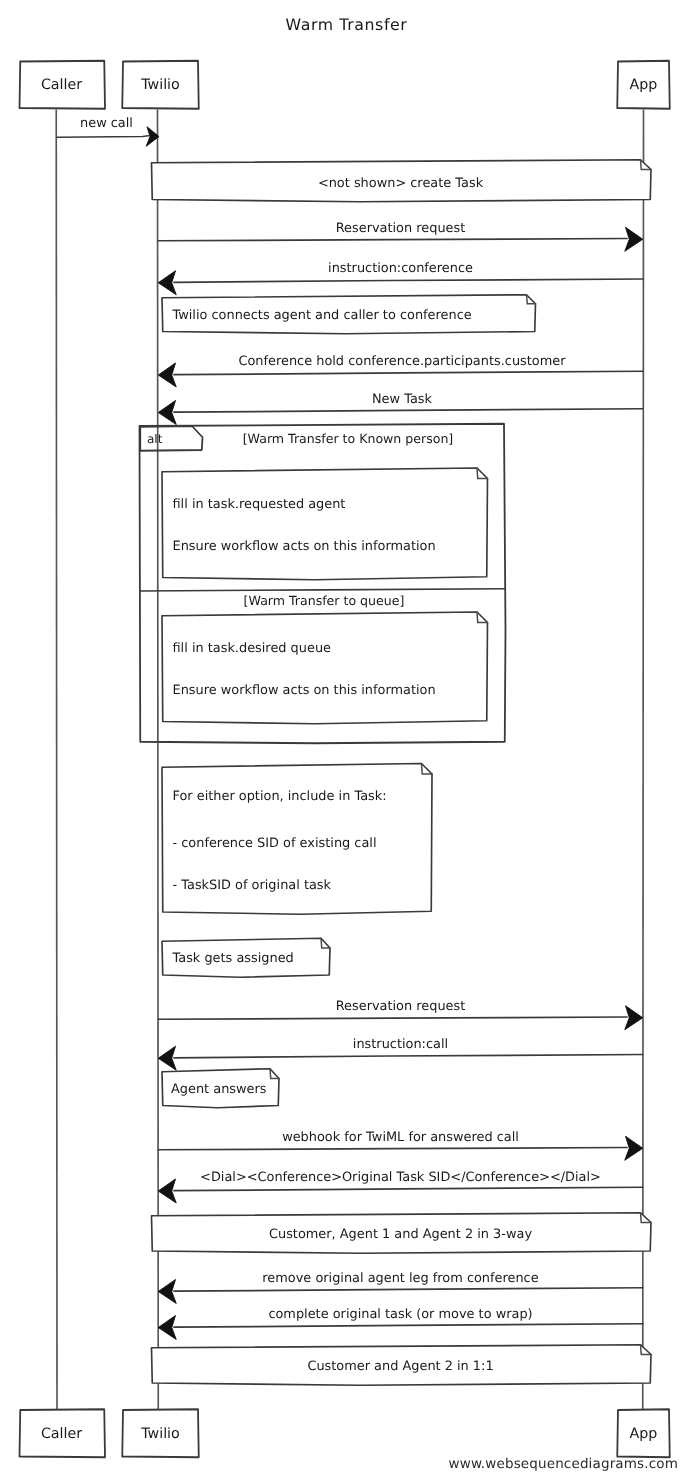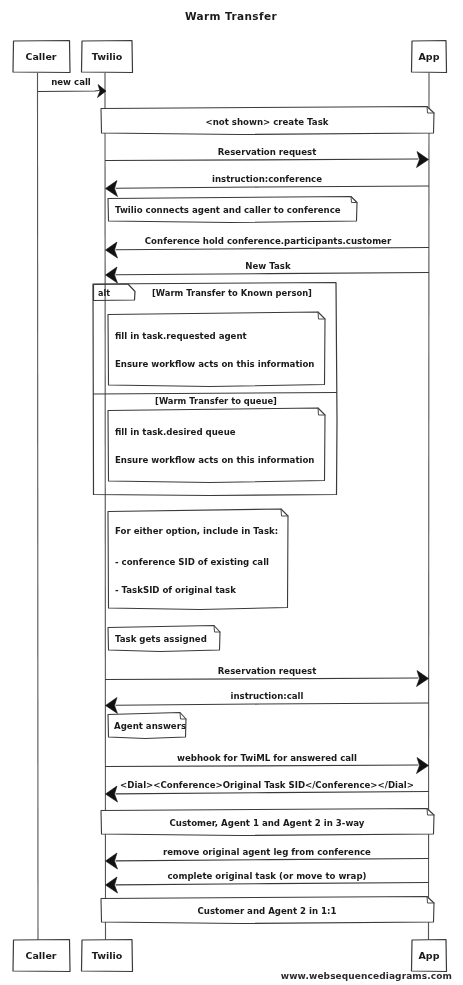--- a/index.html
+++ b/index.html
@@ -2,21 +2,21 @@
 <html><head>
 <meta charset="utf-8">
 <title>Warm Transfer — Sequence Diagram</title>
 <style>
   html,body{margin:0;padding:0;background:#ffffff;}
   body{
     font-family:"DejaVu Sans","Liberation Sans",sans-serif;
     width:463px;height:985px;position:relative;overflow:hidden;
     color:#1a1a1a;
   }
-  #canvas{position:absolute;left:0;top:0;width:463px;height:789px;font-weight:bold;}
+  #canvas{position:absolute;left:0;top:0;width:463px;height:789px;}
   svg.diagram{position:absolute;left:0;top:0;width:463px;height:985px;display:block;}
 
   
   .stroke{fill:none;stroke:#3a3a3a;stroke-width:1.15;stroke-linecap:round;stroke-linejoin:round;}
   .stroke-thin{fill:none;stroke:#4a4a4a;stroke-width:1;stroke-linecap:round;}
   .lifeline{fill:none;stroke:#555;stroke-width:1.1;}
   .boxfill{fill:#ffffff;stroke:#3a3a3a;stroke-width:1.2;stroke-linejoin:round;}
   .notefill{fill:#ffffff;stroke:#3a3a3a;stroke-width:1.1;stroke-linejoin:round;}
   .framefill{fill:none;stroke:#3a3a3a;stroke-width:1.2;stroke-linejoin:round;}
   .arrowhead{fill:#111111;stroke:#111111;stroke-width:.6;stroke-linejoin:round;}

